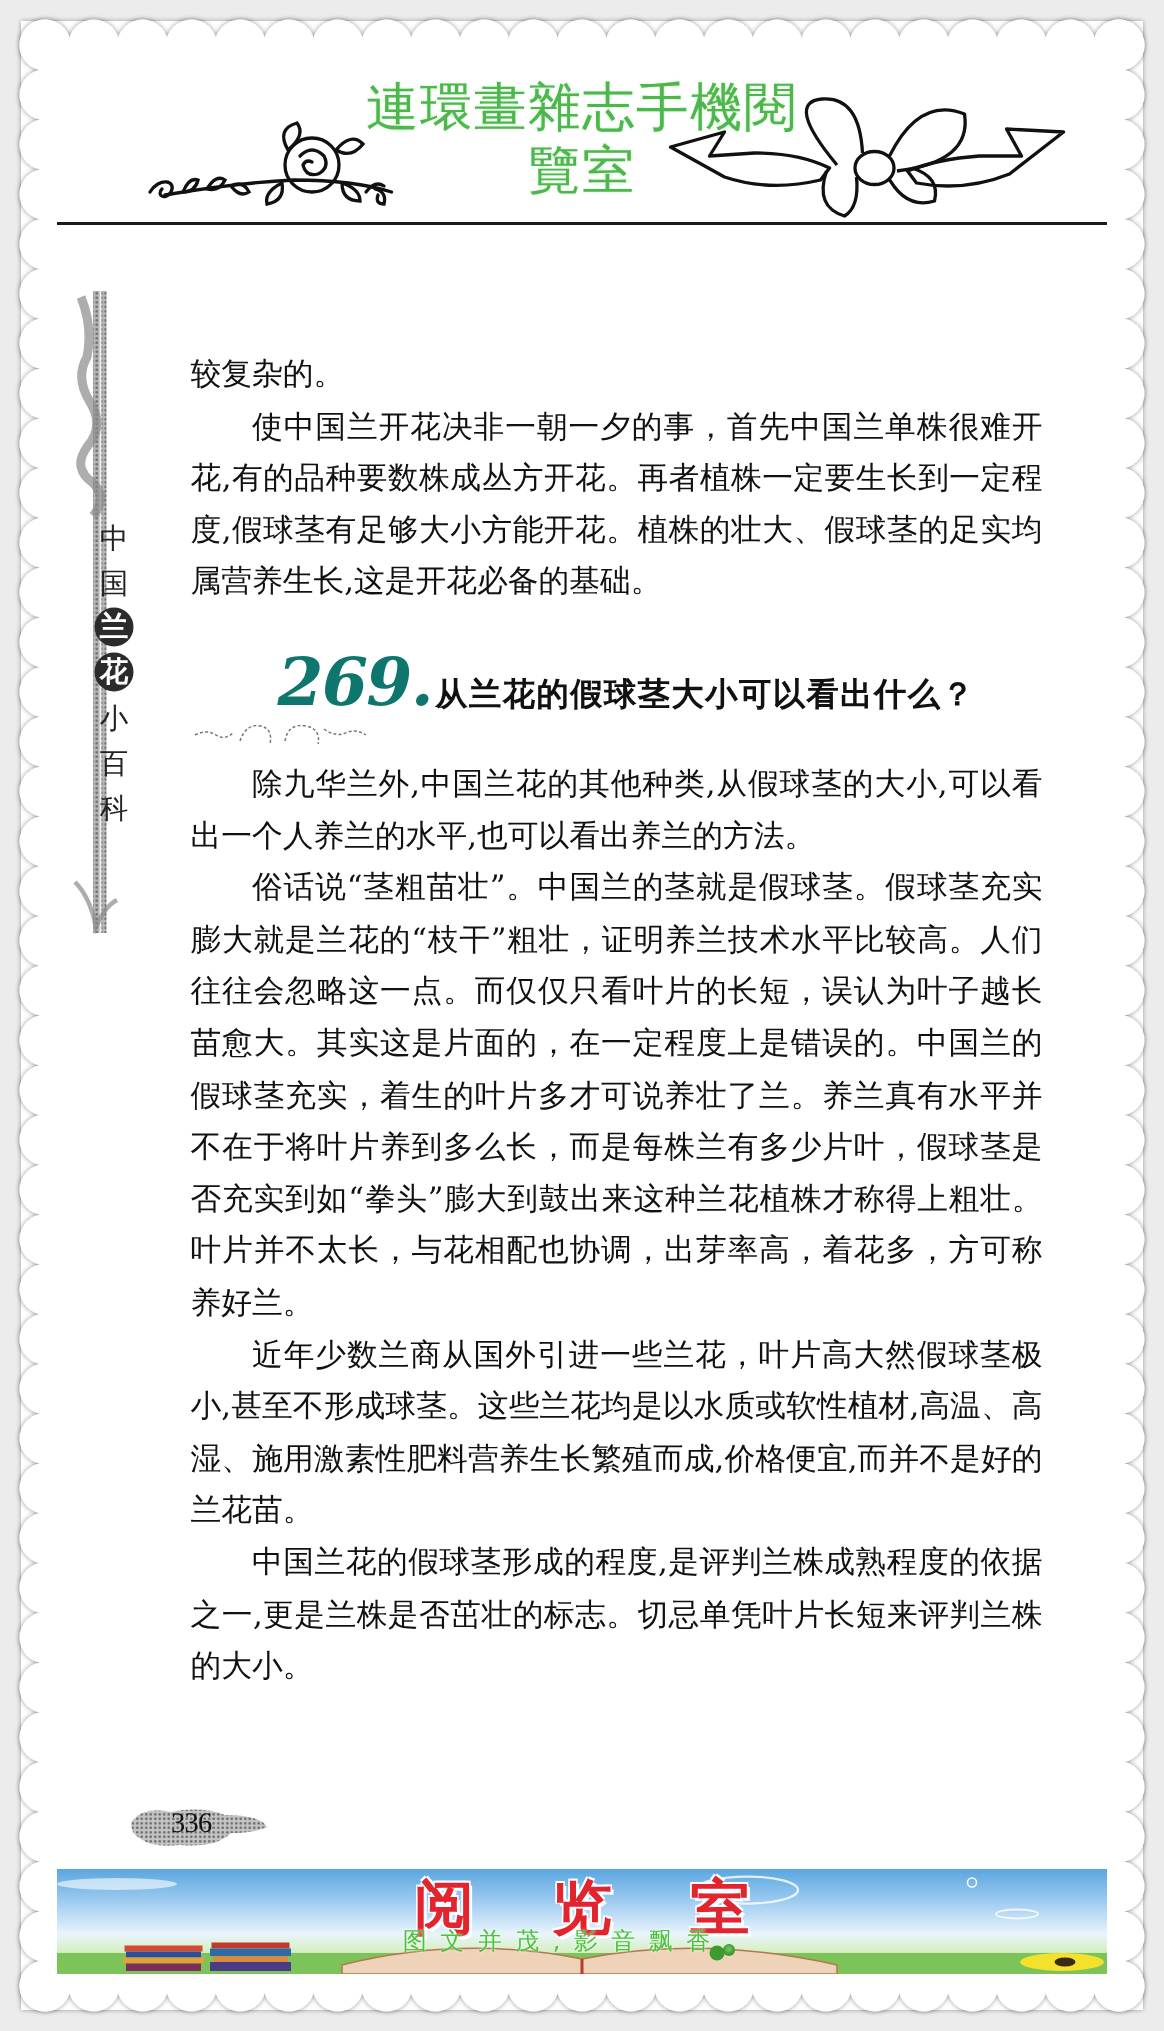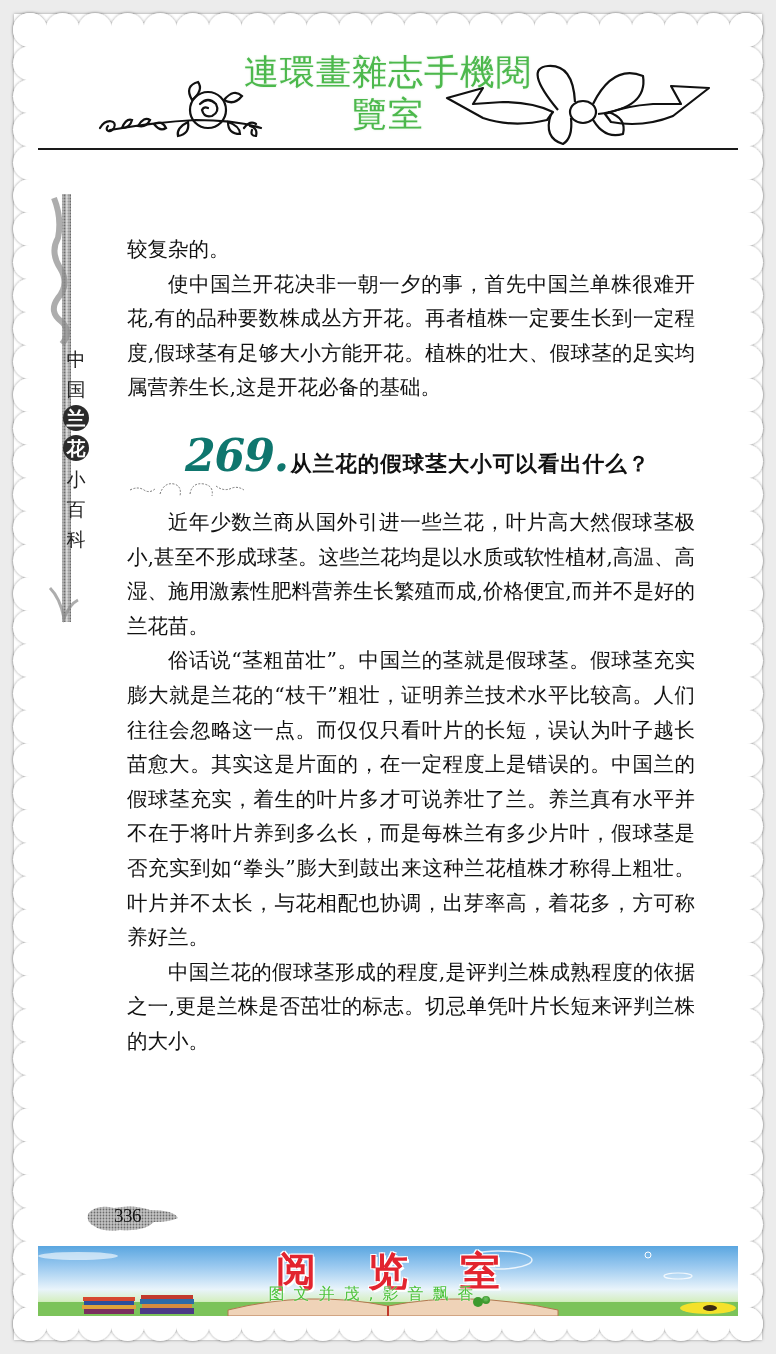--- a/index.html
+++ b/index.html
@@ -297,22 +297,23 @@
 <svg class="flourish" width="120" height="22" viewBox="0 0 120 22">
   <g fill="none" stroke="#777" stroke-width="1" stroke-dasharray="2 1.5">
     <path d="M2 12 q 8 -4 14 0 q 6 4 12 -2"></path>
     <path d="M32 16 q 4 -12 14 -10 q 8 2 6 12"></path>
     <path d="M62 16 q 2 -12 14 -10 q 10 2 8 12"></path>
     <path d="M88 8 q 8 6 16 2 q 6 -2 12 2"></path>
   </g>
 </svg>
 
 <div class="body-text section2">
+  <p>除九华兰外,中国兰花的其他种类,从假球茎的大小,可以看出一个人养兰的水平,也可以看出养兰的方法。</p>
+  <p>俗话说“茎粗苗壮”。中国兰的茎就是假球茎。假球茎充实膨大就是兰花的“枝干”粗壮，证明养兰技术水平比较高。人们往往会忽略这一点。而仅仅只看叶片的长短，误认为叶子越长苗愈大。其实这是片面的，在一定程度上是错误的。中国兰的假球茎充实，着生的叶片多才可说养壮了兰。养兰真有水平并不在于将叶片养到多么长，而是每株兰有多少片叶，假球茎是否充实到如“拳头”膨大到鼓出来这种兰花植株才称得上粗壮。叶片并不太长，与花相配也协调，出芽率高，着花多，方可称养好兰。</p>
   <p>近年少数兰商从国外引进一些兰花，叶片高大然假球茎极小,甚至不形成球茎。这些兰花均是以水质或软性植材,高温、高湿、施用激素性肥料营养生长繁殖而成,价格便宜,而并不是好的兰花苗。</p>
-  <p>俗话说“茎粗苗壮”。中国兰的茎就是假球茎。假球茎充实膨大就是兰花的“枝干”粗壮，证明养兰技术水平比较高。人们往往会忽略这一点。而仅仅只看叶片的长短，误认为叶子越长苗愈大。其实这是片面的，在一定程度上是错误的。中国兰的假球茎充实，着生的叶片多才可说养壮了兰。养兰真有水平并不在于将叶片养到多么长，而是每株兰有多少片叶，假球茎是否充实到如“拳头”膨大到鼓出来这种兰花植株才称得上粗壮。叶片并不太长，与花相配也协调，出芽率高，着花多，方可称养好兰。</p>
   <p>中国兰花的假球茎形成的程度,是评判兰株成熟程度的依据之一,更是兰株是否茁壮的标志。切忌单凭叶片长短来评判兰株的大小。</p>
 </div>
 
 <div class="pagenum-wrap">
   <svg width="96" height="32" viewBox="0 0 96 32">
     <defs>
       <pattern id="dots2" width="3" height="3" patternUnits="userSpaceOnUse">
         <rect width="3" height="3" fill="#c4c4c4"></rect>
         <circle cx="1.5" cy="1.5" r="0.9" fill="#6a6a6a"></circle>
       </pattern>

